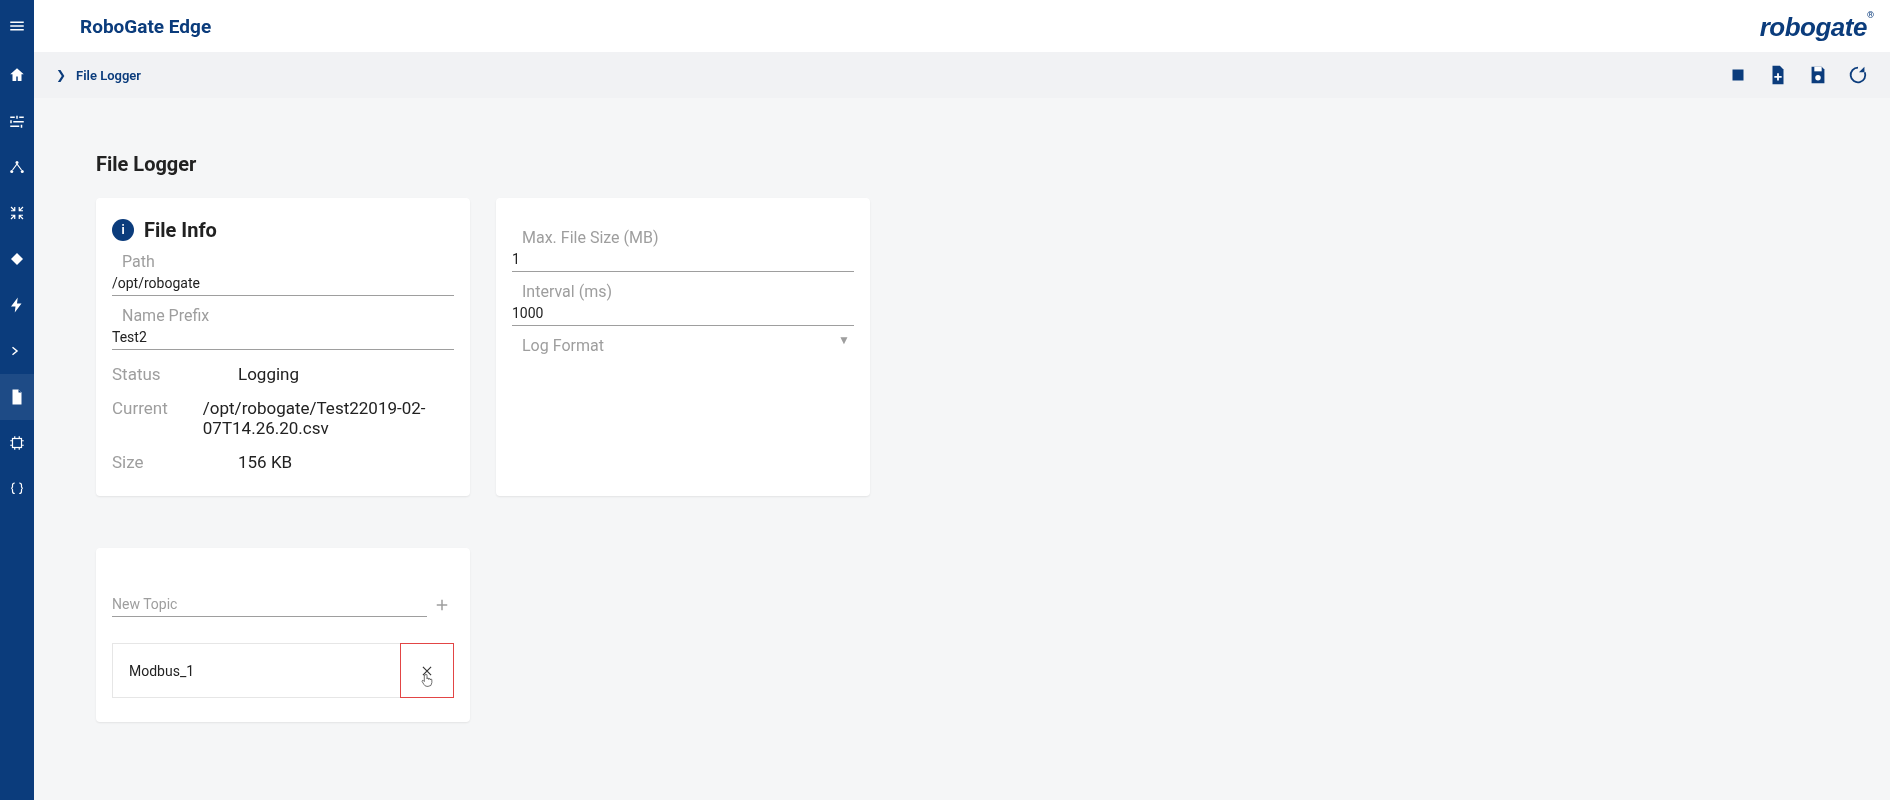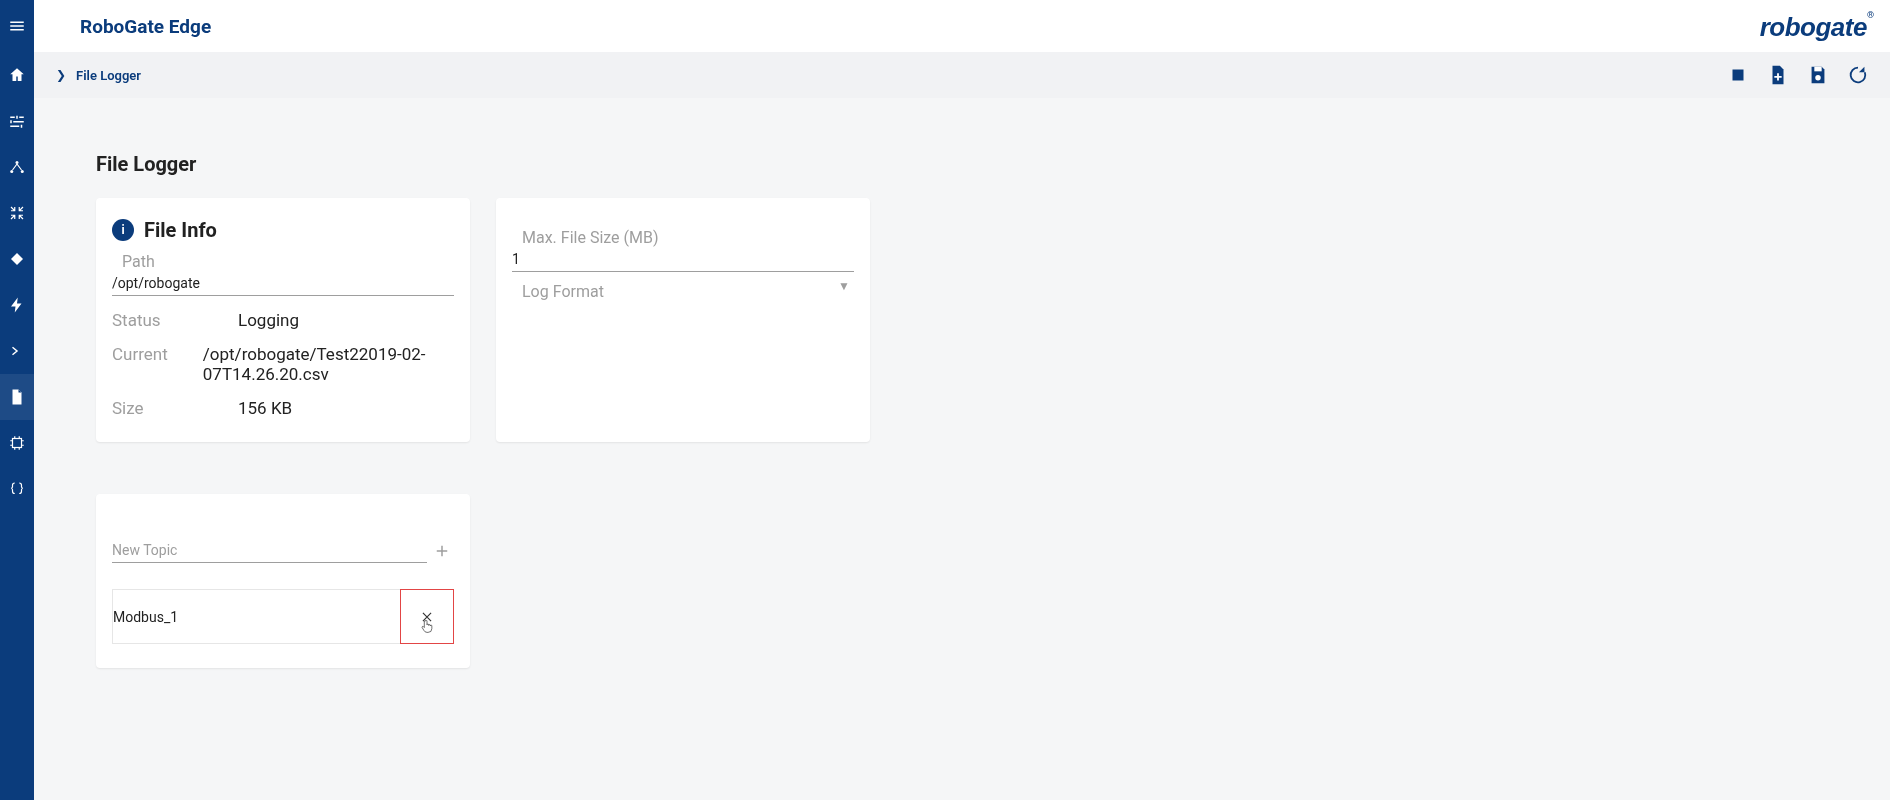--- a/index.html
+++ b/index.html
@@ -83,21 +83,21 @@
   .kv { display:flex; margin-top:14px; font-size:17px; }
   .kv .k { width:126px; color:var(--muted); }
   .kv .v { color:#222; }
   .selectwrap { position:relative; }
   .selectwrap .caret { position:absolute; right:4px; bottom:8px; color:var(--muted); font-size:12px; pointer-events:none; }
   .newtopic-row { display:flex; align-items:flex-end; gap:3px; margin-top:24px; }
   .newtopic-row .field { flex:1; margin-top:0; }
   .newtopic-row .addbtn { color:var(--muted); width:24px; height:24px; display:flex; align-items:center; justify-content:center; cursor:pointer; }
   .topic-item {
     border:1px solid var(--border-light); margin-top:26px; height:55px;
-    display:flex; align-items:center; padding:0 0 0 0; font-size:14px; color:#222;
+    display:flex; align-items:center; padding:0 0 0 16px; font-size:14px; color:#222;
     position:relative;
   }
   .topic-item .remove {
     position:absolute; right:-1px; top:-1px; bottom:-1px; width:54px;
     border:1px solid #e24545; display:flex; align-items:center; justify-content:center;
     color:#555; cursor:pointer; background:#fff;
   }
   .topic-item .remove svg { width:14px; height:14px; stroke:#333; }
   .cursor-ptr {
     position:absolute; left:50%; top:56%; transform:translateX(-50%);
@@ -214,38 +214,46 @@
 
     <div class="card fileinfo">
       <div class="card-hdr">
         <span class="icon-wrap circle">i</span>
         <span class="ttl">File Info</span>
       </div>
       <div class="field">
         <div class="lbl">Path</div>
         <input class="inp" value="/opt/robogate" style="">
       </div>
+      <div class="field">
+        <div class="lbl">Name Prefix</div>
+        <input class="inp" value="Test2" style="">
+      </div>
       <div class="kv">
         <span class="k">Status</span>
         <span class="v">Logging</span>
       </div>
       <div class="kv">
         <span class="k">Current</span>
         <span class="v">/opt/robogate/Test22019-02-07T14.26.20.csv</span>
       </div>
       <div class="kv">
         <span class="k">Size</span>
         <span class="v">156 KB</span>
       </div>
     </div>
 
     <div class="card settings">
       <div class="field">
         <div class="lbl">Max. File Size (MB)</div>
         <input class="inp" value="1" style="">
+      </div>
+      <div class="field">
+        <div class="lbl">Interval (ms)</div>
+        <input class="inp" value="1000" style="">
       </div>
       <div class="field selectwrap">
         <div class="lbl">Log Format</div>
         <span class="caret">▼</span>
       </div>
     </div>
 
     <div style="flex-basis:100%; height:0;"></div>
 
     <div class="card topics">

